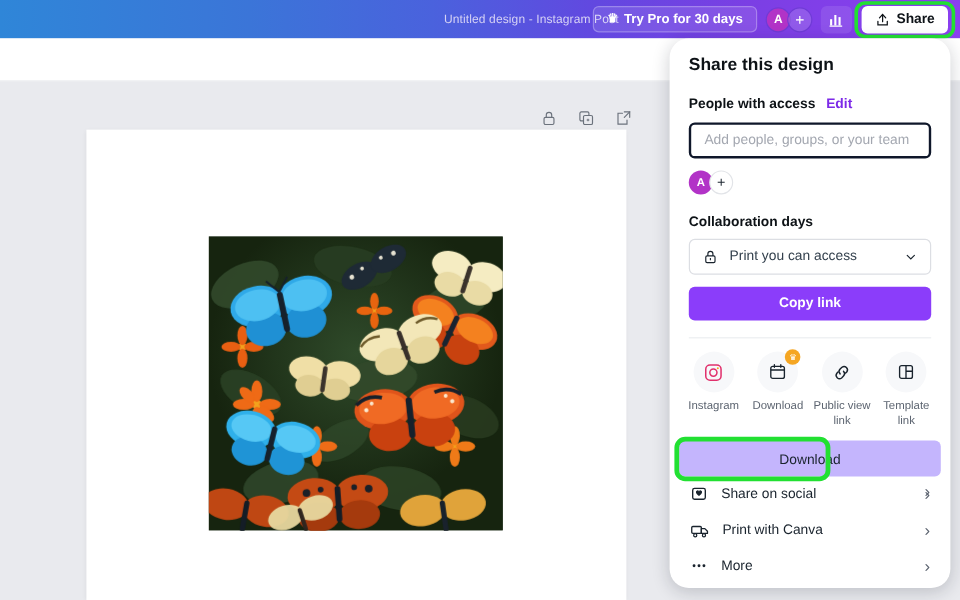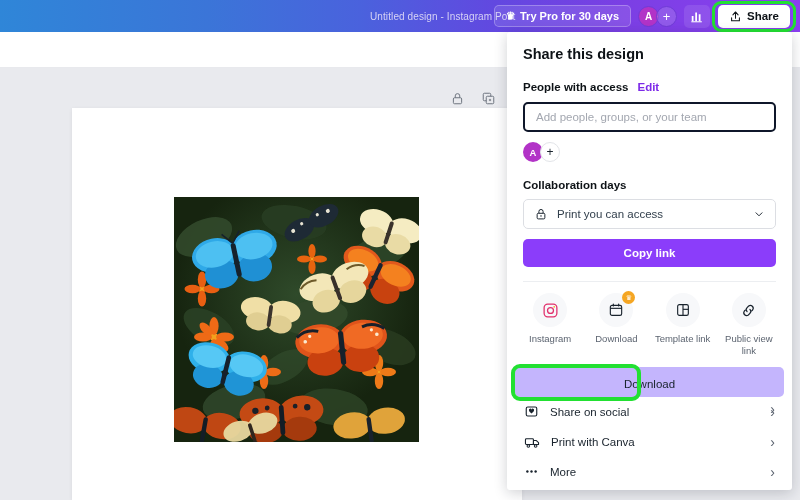--- a/index.html
+++ b/index.html
@@ -89,22 +89,22 @@
     background: #ffffff; box-shadow: 0 1px 4px rgba(0,0,0,.07);
   }
   .art {
     position: absolute; left: 102px; top: 89px; width: 245px; height: 245px;
     overflow: hidden; background: #14230f;
   }
   .art svg { display: block; }
 
   
   .panel {
-    position: absolute; right: 8px; top: 32px; width: 285px; height: 458px;
-    background: #ffffff; border-radius: 3px;
+    position: absolute; right: 8px; top: 32px; width: 234px; height: 458px;
+    background: #ffffff; border-radius: 16px;
     box-shadow: 0 3px 14px rgba(20,25,40,.20);
     overflow: hidden;
   }
   .panel-inner { padding: 14px 16px 0 16px; }
   .panel-title { font-size: 14.5px; font-weight: bold; color: #0d1216; }
   .section-label {
     margin-top: 19px; font-size: 11.5px; font-weight: bold; color: #0d1216;
     display: flex; align-items: center; gap: 9px;
   }
   .edit-link { color: #7d2ae8; font-size: 11.5px; font-weight: bold; }
@@ -486,38 +486,38 @@
           </svg>
           <div class="badge">
             <span style="color:#fff;font-size:7px;">♛</span>
           </div>
         </div>
         <div class="quick-label">Download</div>
       </div>
 
       <div class="quick">
         <div class="quick-circle">
+          <svg width="17" height="17" viewBox="0 0 24 24">
+            <path d="M10 13.5 a4 4 0 0 1 0-5.6 l2.2-2.2 a4 4 0 0 1 5.6 5.6 l-1.3 1.3" stroke="#19232d" stroke-width="1.7" fill="none" stroke-linecap="round"></path>
+            <path d="M14 10.5 a4 4 0 0 1 0 5.6 l-2.2 2.2 a4 4 0 0 1-5.6-5.6 l1.3-1.3" stroke="#19232d" stroke-width="1.7" fill="none" stroke-linecap="round"></path>
+          </svg>
+        </div>
+        <div class="quick-label">Public view link</div>
+      </div>
+
+      <div class="quick">
+        <div class="quick-circle">
           <svg width="16" height="16" viewBox="0 0 24 24">
             <rect x="4" y="4" width="16" height="16" rx="2.5" stroke="#19232d" stroke-width="1.7" fill="none"></rect>
             <path d="M12 4 V20" stroke="#19232d" stroke-width="1.7"></path>
             <path d="M12 11 H20" stroke="#19232d" stroke-width="1.7"></path>
           </svg>
         </div>
         <div class="quick-label">Template link</div>
       </div>
-
-      <div class="quick">
-        <div class="quick-circle">
-          <svg width="17" height="17" viewBox="0 0 24 24">
-            <path d="M10 13.5 a4 4 0 0 1 0-5.6 l2.2-2.2 a4 4 0 0 1 5.6 5.6 l-1.3 1.3" stroke="#19232d" stroke-width="1.7" fill="none" stroke-linecap="round"></path>
-            <path d="M14 10.5 a4 4 0 0 1 0 5.6 l-2.2 2.2 a4 4 0 0 1-5.6-5.6 l1.3-1.3" stroke="#19232d" stroke-width="1.7" fill="none" stroke-linecap="round"></path>
-          </svg>
-        </div>
-        <div class="quick-label">Public view link</div>
-      </div>
     </div>
 
     <div class="menu">
 
       <div class="menu-item active">
         <svg width="15" height="15" viewBox="0 0 20 20">
           <path d="M10 3 V12.5 M6 9 L10 13 L14 9" stroke="#19232d" stroke-width="1.5" fill="none" stroke-linecap="round" stroke-linejoin="round"></path>
           <path d="M4.5 16.5 H15.5" stroke="#19232d" stroke-width="1.5" stroke-linecap="round"></path>
         </svg>
         <span>Download</span>

